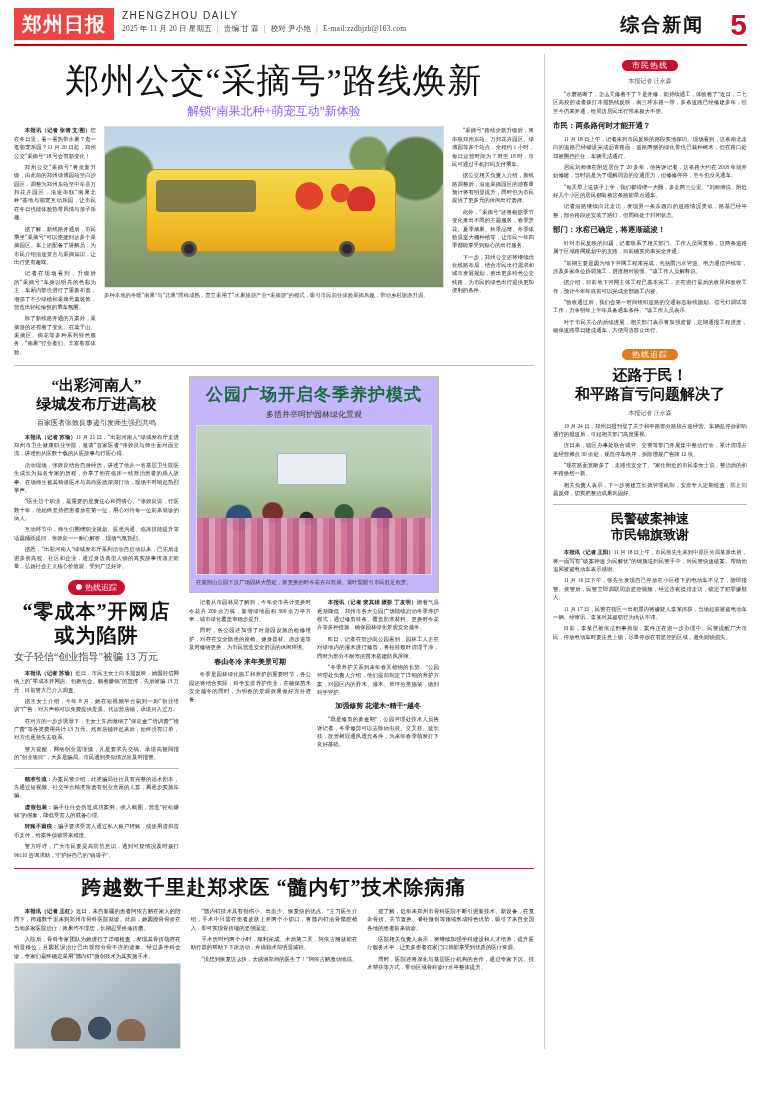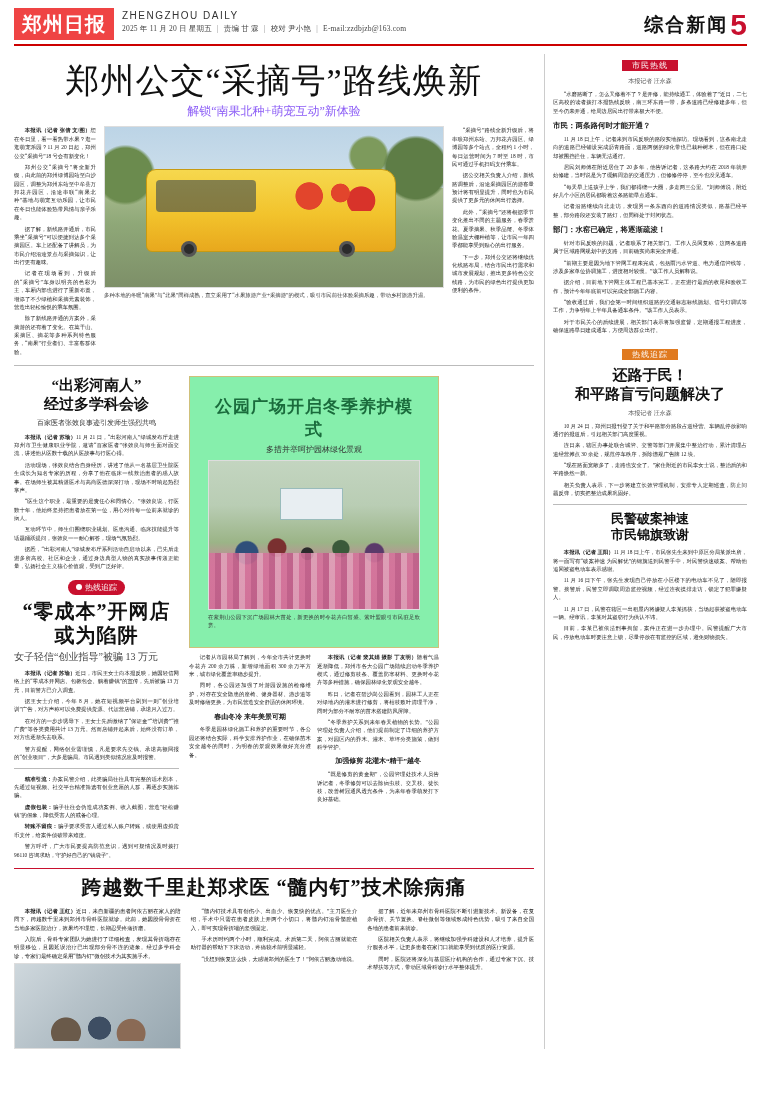--- a/index.html
+++ b/index.html
@@ -15,21 +15,21 @@
   .page { position:relative; width:761px; height:1100px; padding:8px 14px; }
 
   
   .masthead { display:flex; align-items:flex-start; border-bottom:2px solid #c00; padding-bottom:4px; }
   .logo-box { background:#ef4444; color:#fff; font-family:"DejaVu Sans", sans-serif; font-weight:bold;
               font-size:20px; padding:6px 8px; letter-spacing:1px; line-height:1; }
   .logo-meta { margin-left:8px; padding-top:2px; }
   .logo-en { font-family:"Liberation Sans", sans-serif; font-size:10px; letter-spacing:1.5px; color:#333; }
   .logo-date { font-size:7.5px; color:#444; margin-top:3px; letter-spacing:.2px; }
   .logo-date .sep { margin:0 3px; color:#888; }
-  .mast-right { margin-left:auto; display:flex; align-items:center; gap:2px; padding-top:2px; }
+  .mast-right { margin-left:auto; display:flex; align-items:center; gap:26px; padding-top:2px; }
   .mast-sec { font-size:19px; font-weight:bold; letter-spacing:2px; }
   .mast-num { font-family:"Liberation Sans", sans-serif; font-size:30px; font-weight:bold; color:#c8102e; line-height:1; }
 
   
   .cols { display:flex; gap:10px; margin-top:8px; }
   .col-main { width:520px; }
   .col-right { width:205px; border-left:1px solid #ccc; padding-left:8px; }
 
   
   .lead-title { text-align:center; font-size:34px; font-weight:normal; letter-spacing:1px; margin:8px 0 4px; line-height:1.1; }
@@ -69,21 +69,21 @@
   .sec2 { display:flex; gap:10px; margin-top:10px; }
   .s2-left { width:165px; }
   .s2-mid { width:250px; }
 
   .hd-2line { text-align:center; font-size:15px; font-weight:bold; line-height:1.25; margin-bottom:4px; }
   .hd-sub { text-align:center; font-size:7px; color:#333; margin-bottom:5px; }
   .txt { font-size:5.4px; line-height:1.55; text-align:justify; color:#222; }
   .txt p { margin:0 0 3px; text-indent:2em; }
 
   
-  .parkbox { border:1px solid #cfc07a; background:#86efac; padding:18px; }
+  .parkbox { border:1px solid #cfc07a; background:#c4b5fd; padding:6px; }
   .park-title { text-align:center; font-size:17px; font-weight:bold; color:#1a6b3c; letter-spacing:1px; }
   .park-sub { text-align:center; font-size:8px; color:#333; margin:3px 0 5px; }
   .park-photo { width:100%; height:150px; border:1px solid #ddd; position:relative; overflow:hidden;
     background:linear-gradient(#c3d5c0 0%, #b9cdb4 30%, #9bb487 55%, #cf7d9e 72%, #b96288 100%); }
   .park-photo .flowers { position:absolute; left:0; right:0; bottom:0; height:38%;
     background:repeating-linear-gradient(90deg,#d4749b 0 6px,#c0608a 6px 12px,#e0a0b8 12px 18px); opacity:.9; }
   .park-photo .ppl { position:absolute; bottom:28%; left:10%; width:80%; height:34%;
     background:radial-gradient(circle at 10% 70%, #2f4f7a 0 7%, transparent 8%),
                radial-gradient(circle at 28% 60%, #7a3030 0 7%, transparent 8%),
                radial-gradient(circle at 46% 72%, #2b2b2b 0 6%, transparent 7%),
@@ -102,21 +102,21 @@
   .tag-wrap { text-align:center; margin:6px 0 4px; }
   .tag-dot { width:6px; height:6px; background:#fff; border-radius:50%; display:inline-block; }
 
   .hr-red { border:0; border-top:1px solid #c8102e; margin:6px 0; }
   .hr-thin { border:0; border-top:1px solid #bbb; margin:6px 0; }
 
   .hd-big { text-align:center; font-size:20px; font-weight:bold; letter-spacing:1px; line-height:1.2; }
   .hd-med { text-align:center; font-size:13px; font-weight:bold; line-height:1.3; }
   .hd-note{ text-align:left; font-size:10px; color:#444; margin:3px 0 5px; }
   .rh-wrap { text-align:center; margin-bottom:5px; }
-  .rh-pill { display:inline-block; background:#c8102e; color:#fff; font-size:8px; padding:0 10px; border-radius:0; letter-spacing:1px;}
+  .rh-pill { display:inline-block; background:#c8102e; color:#fff; font-size:8px; padding:0 10px; border-radius:6px; letter-spacing:1px;}
   .r-title { text-align:center; font-size:15px; font-weight:bold; line-height:1.3; margin:4px 0; }
   .r-byline { text-align:center; font-size:6px; color:#555; margin-bottom:4px; }
   .r-sub { font-size:7.5px; font-weight:bold; margin:5px 0 3px; }
   .r-txt { font-size:5.4px; line-height:1.55; text-align:justify; color:#222; }
   .r-txt p { margin:0 0 3px; text-indent:2em; }
 
   
   .sec3 { display:flex; gap:10px; margin-top:8px; }
   .b-col { font-size:5.4px; line-height:1.55; text-align:justify; }
   .b-col p { margin:0 0 3px; text-indent:2em; }
@@ -189,21 +189,21 @@
         </div>
       </div>
 
       <hr class="hr-thin">
 
       <div class="sec2">
 
         <div class="s2-left">
           <div class="hd-2line">
             <span>“出彩河南人”</span><br>
-            <span>经过多学科会诊</span>
+            <span>绿城发布厅进高校</span>
           </div>
           <div class="hd-sub">百家医者张效良事迹引发师生强烈共鸣</div>
           <div class="txt">
             <p><span class="byline">本报讯（记者 苏瑜）</span><span>11 月 21 日，“出彩河南人”绿城发布厅走进郑州市卫生健康职业学院，邀请“百家医者”张效良与师生面对面交流，讲述他从医数十载的从医故事与行医心得。</span></p>
             <p>活动现场，张效良结合自身经历，讲述了他从一名基层卫生院医生成长为知名专家的历程，分享了他在临床一线救治患者的感人故事。在场师生被其精湛医术与高尚医德深深打动，现场不时响起热烈掌声。</p>
             <p>“医生这个职业，最重要的是责任心和同情心。”张效良说，行医数十年，他始终坚持把患者放在第一位，用心对待每一位前来就诊的病人。</p>
             <p>互动环节中，师生们围绕职业规划、医患沟通、临床技能提升等话题踊跃提问，张效良一一耐心解答，现场气氛热烈。</p>
             <p>据悉，“出彩河南人”绿城发布厅系列活动自启动以来，已先后走进多所高校、社区和企业，通过身边典型人物的真实故事传递正能量，弘扬社会主义核心价值观，受到广泛好评。</p>
           </div>
 

